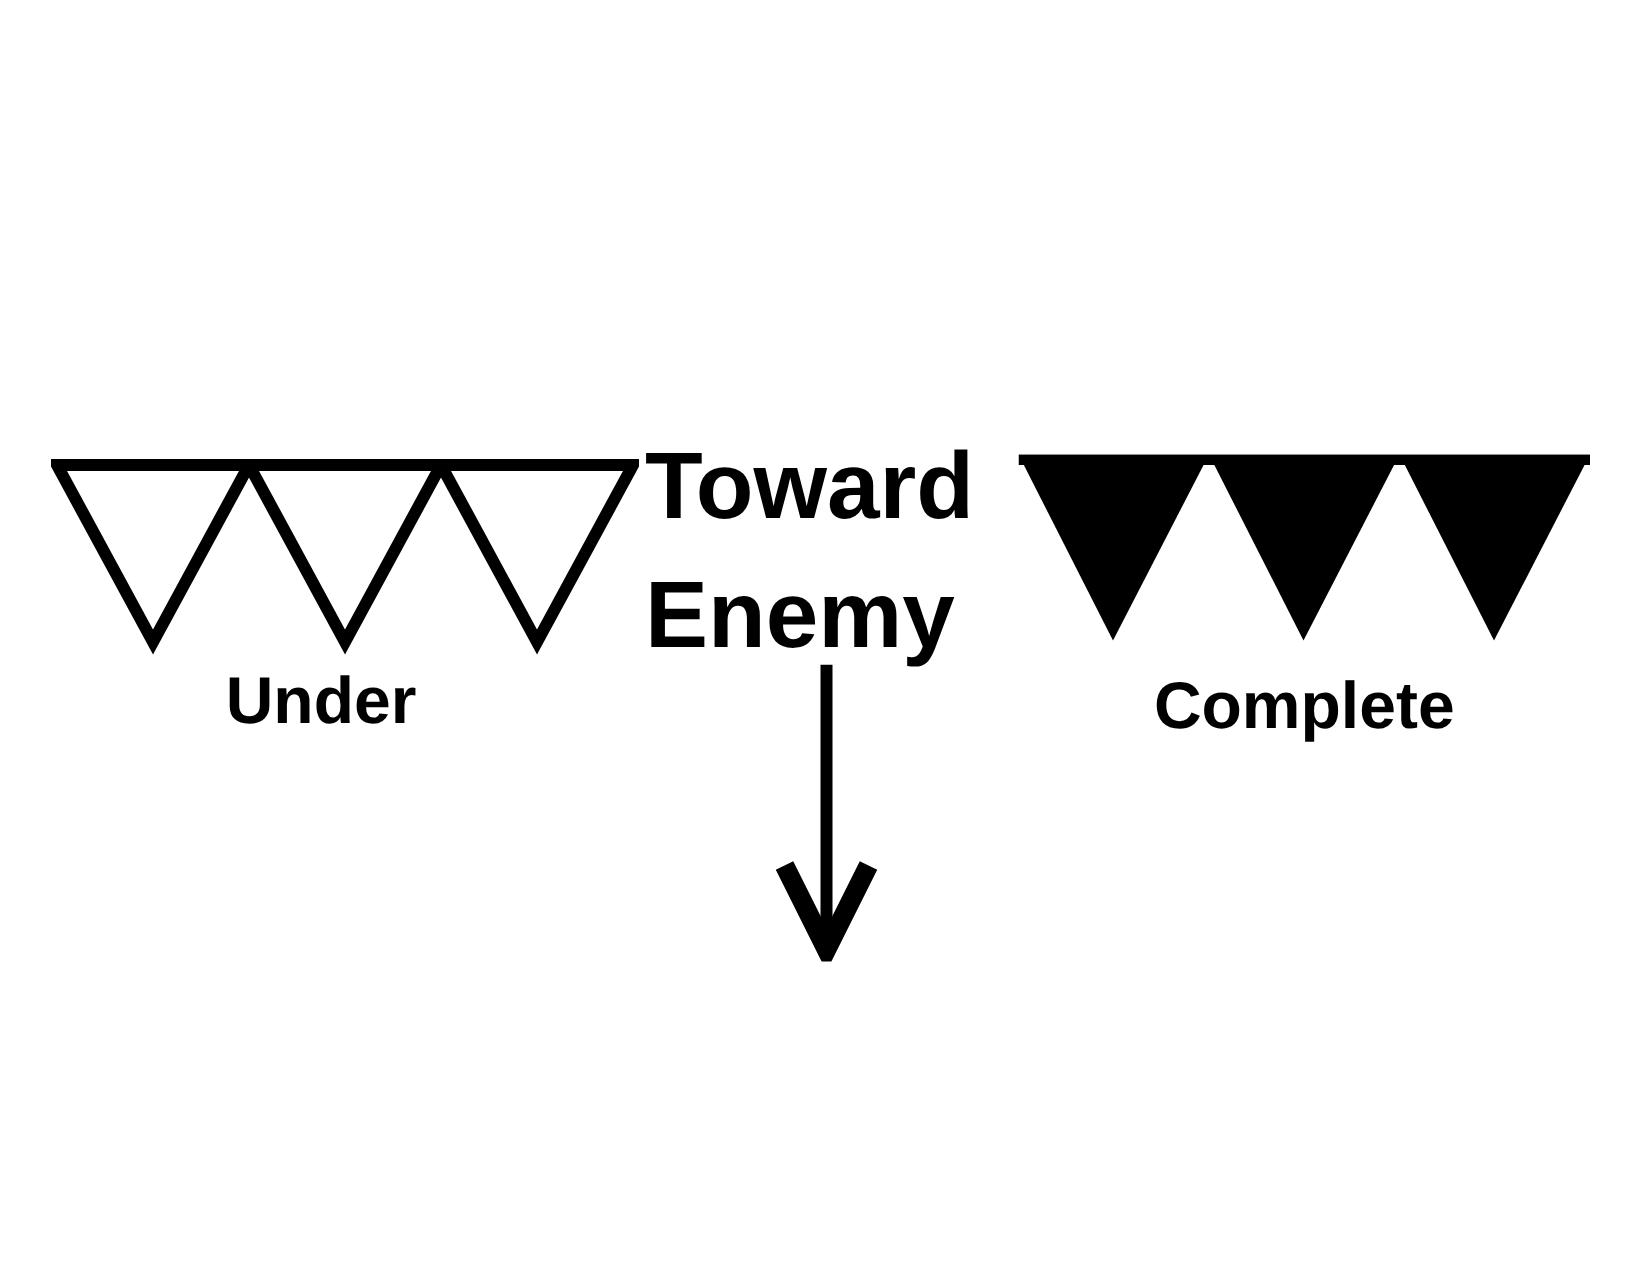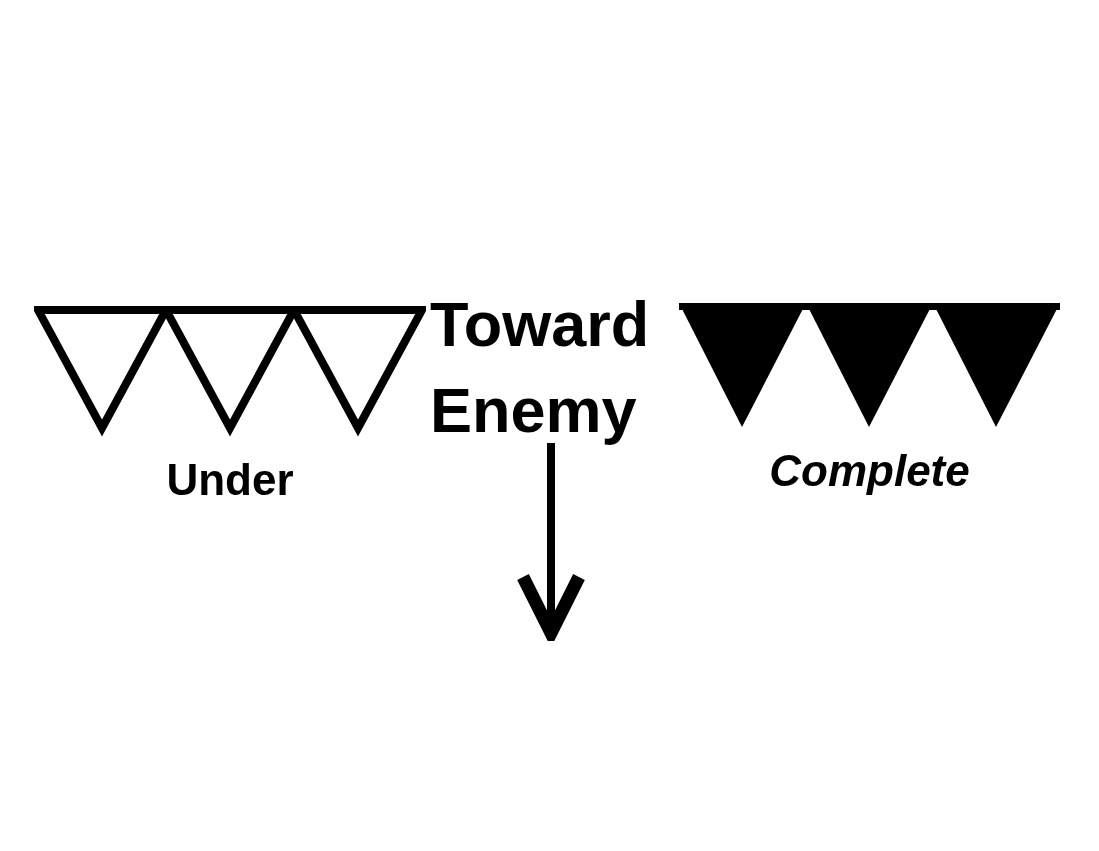--- a/index.html
+++ b/index.html
@@ -52,30 +52,28 @@
   }
   .symbol-label {
     position: absolute;
     text-align: center;
     font-size: 44px;
     line-height: 55px;
     font-weight: bold;
     white-space: nowrap;
   }
   #label-under-construction {
-    left: 38px;
+    left: 22px;
     top: 440px;
     width: 384px;
-    margin-top: 12px;
   }
   #label-complete {
     left: 679px;
     top: 443px;
     width: 381px;
-    font-style: italic;
   }
 </style>
 </head>
 <body>
 
 <div class="canvas">
 
   <svg id="left-symbol" class="symbol-svg" viewBox="0 0 392 140" xmlns="http://www.w3.org/2000/svg">
     <g fill="none" stroke-width="8" stroke-linejoin="miter" stroke="#000000">
       <polygon points="4,8 132,8 68,126"></polygon>

